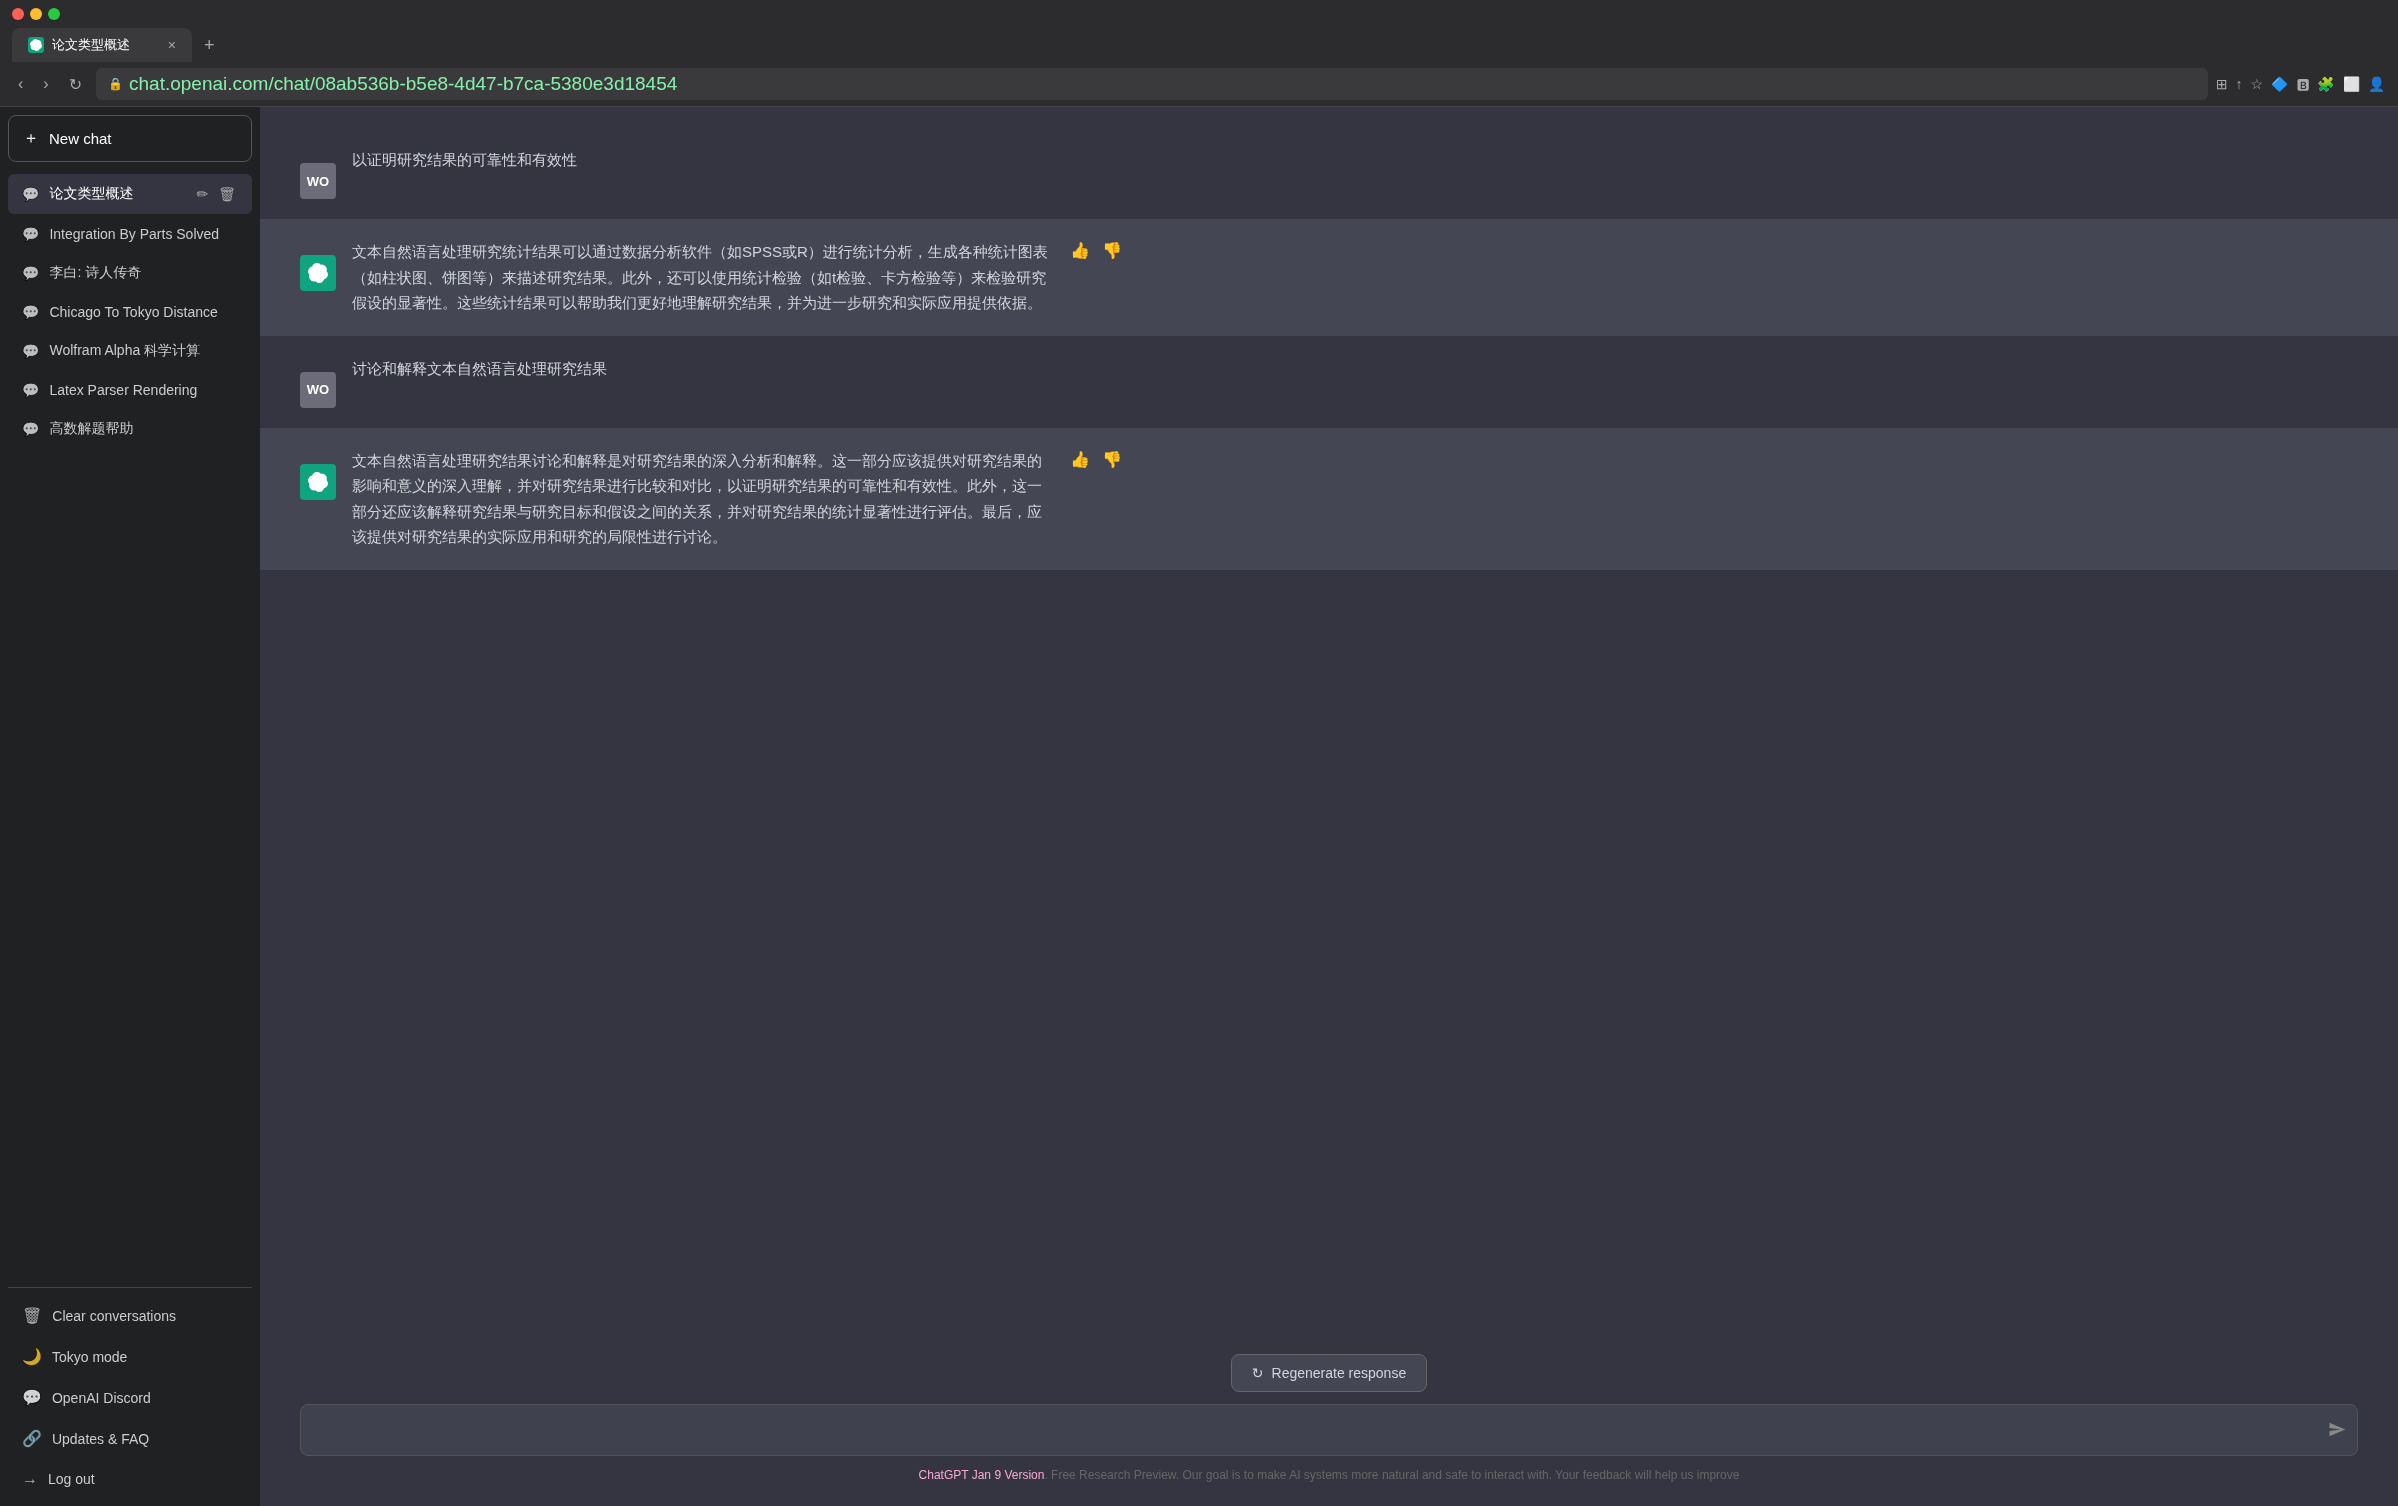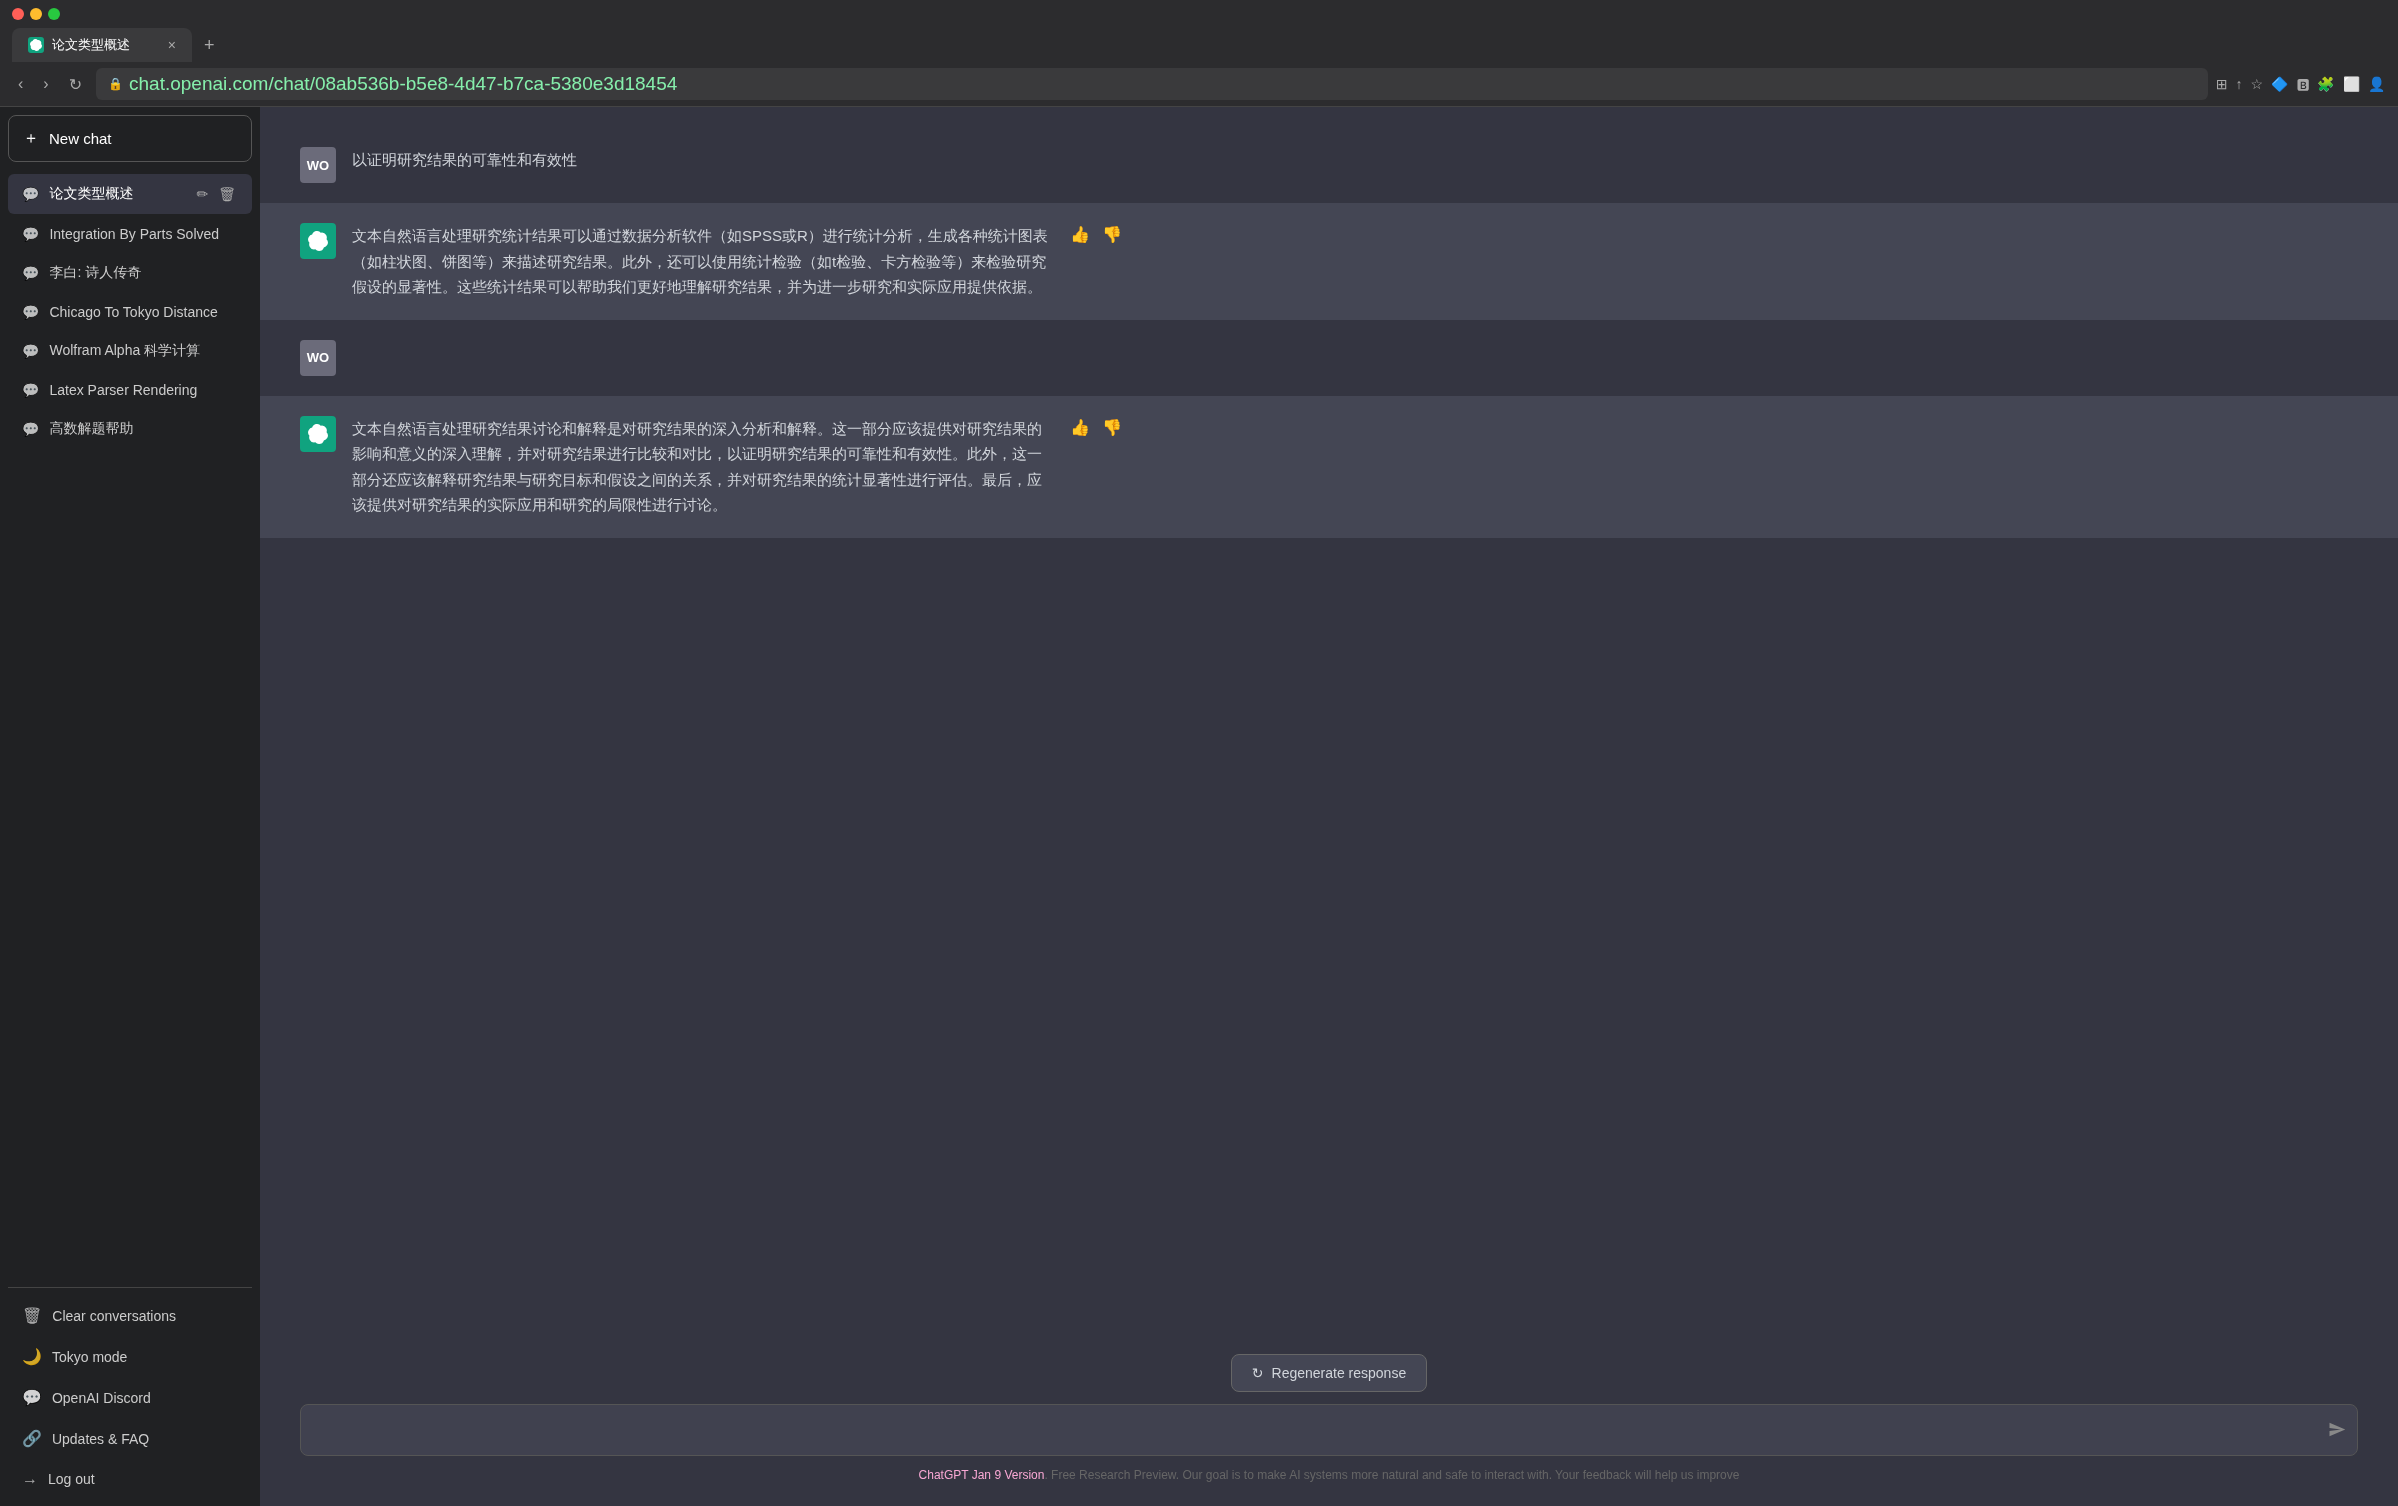--- a/index.html
+++ b/index.html
@@ -45,21 +45,21 @@
     .sidebar-bottom { margin-top: auto; display: flex; flex-direction: column; gap: 2px; }
     .sidebar-action { display: flex; align-items: center; gap: 10px; padding: 10px 14px; border-radius: 6px; color: #ccc; cursor: pointer; font-size: 14px; }
     .sidebar-action-icon { font-size: 16px; opacity: 0.8; }
 
     
     .main { flex: 1; display: flex; flex-direction: column; background: #343541; overflow: hidden; }
     .chat-area { flex: 1; overflow-y: auto; padding: 20px 0; }
     .message-row { display: flex; padding: 20px 40px; gap: 16px; }
     .message-row.user { background: #343541; }
     .message-row.assistant { background: #444654; }
-    .avatar { width: 36px; height: 36px; border-radius: 4px; flex-shrink: 0; display: flex; align-items: center; justify-content: center; font-size: 13px; font-weight: 600; }
+    .avatar { width: 36px; height: 36px; border-radius: 4px; flex-shrink: 0; display: flex; align-items: center; justify-content: center; font-size: 13px; font-weight: 600; margin-top: 16px; }
     .avatar-user { background: #6b6b7a; color: #fff; }
     .avatar-assistant { background: #10a37f; color: #fff; }
     .message-content { flex: 1; color: #d1d5db; font-size: 15px; line-height: 1.7; max-width: 700px; }
     .message-actions { display: flex; gap: 8px; align-items: flex-start; }
     .msg-action-btn { background: none; border: none; color: #888; cursor: pointer; font-size: 16px; padding: 2px; }
 
     
     .input-area { padding: 16px 40px 8px; background: #343541; }
     .regenerate-wrap { display: flex; justify-content: center; margin-bottom: 12px; }
     .regenerate-btn { display: flex; align-items: center; gap: 8px; padding: 10px 20px; background: #444654; border: 1px solid #666; border-radius: 8px; color: #d1d5db; cursor: pointer; font-size: 14px; }
@@ -202,20 +202,21 @@
         <div class="message-actions">
           <button class="msg-action-btn">👍</button>
           <button class="msg-action-btn">👎</button>
         </div>
       </div>
 
       <div class="message-row user">
         <div class="avatar avatar-user">
           <span>WO</span>
         </div>
+        <div class="message-content">讨论和解释文本自然语言处理研究结果</div>
       </div>
 
       <div class="message-row assistant">
         <div class="avatar avatar-assistant">
           <svg width="20" height="20" viewBox="0 0 24 24" fill="white">
               <path d="M22.2819 9.8211a5.9847 5.9847 0 0 0-.5157-4.9108 6.0462 6.0462 0 0 0-6.5098-2.9A6.0651 6.0651 0 0 0 4.9807 4.1818a5.9847 5.9847 0 0 0-3.9977 2.9 6.0462 6.0462 0 0 0 .7427 7.0966 5.98 5.98 0 0 0 .511 4.9107 6.051 6.051 0 0 0 6.5146 2.9001A5.9847 5.9847 0 0 0 13.2599 24a6.0557 6.0557 0 0 0 5.7718-4.2058 5.9894 5.9894 0 0 0 3.9977-2.9001 6.0557 6.0557 0 0 0-.7475-7.0729z"></path>
             </svg>
         </div>
         <div class="message-content">文本自然语言处理研究结果讨论和解释是对研究结果的深入分析和解释。这一部分应该提供对研究结果的影响和意义的深入理解，并对研究结果进行比较和对比，以证明研究结果的可靠性和有效性。此外，这一部分还应该解释研究结果与研究目标和假设之间的关系，并对研究结果的统计显著性进行评估。最后，应该提供对研究结果的实际应用和研究的局限性进行讨论。</div>
         <div class="message-actions">

